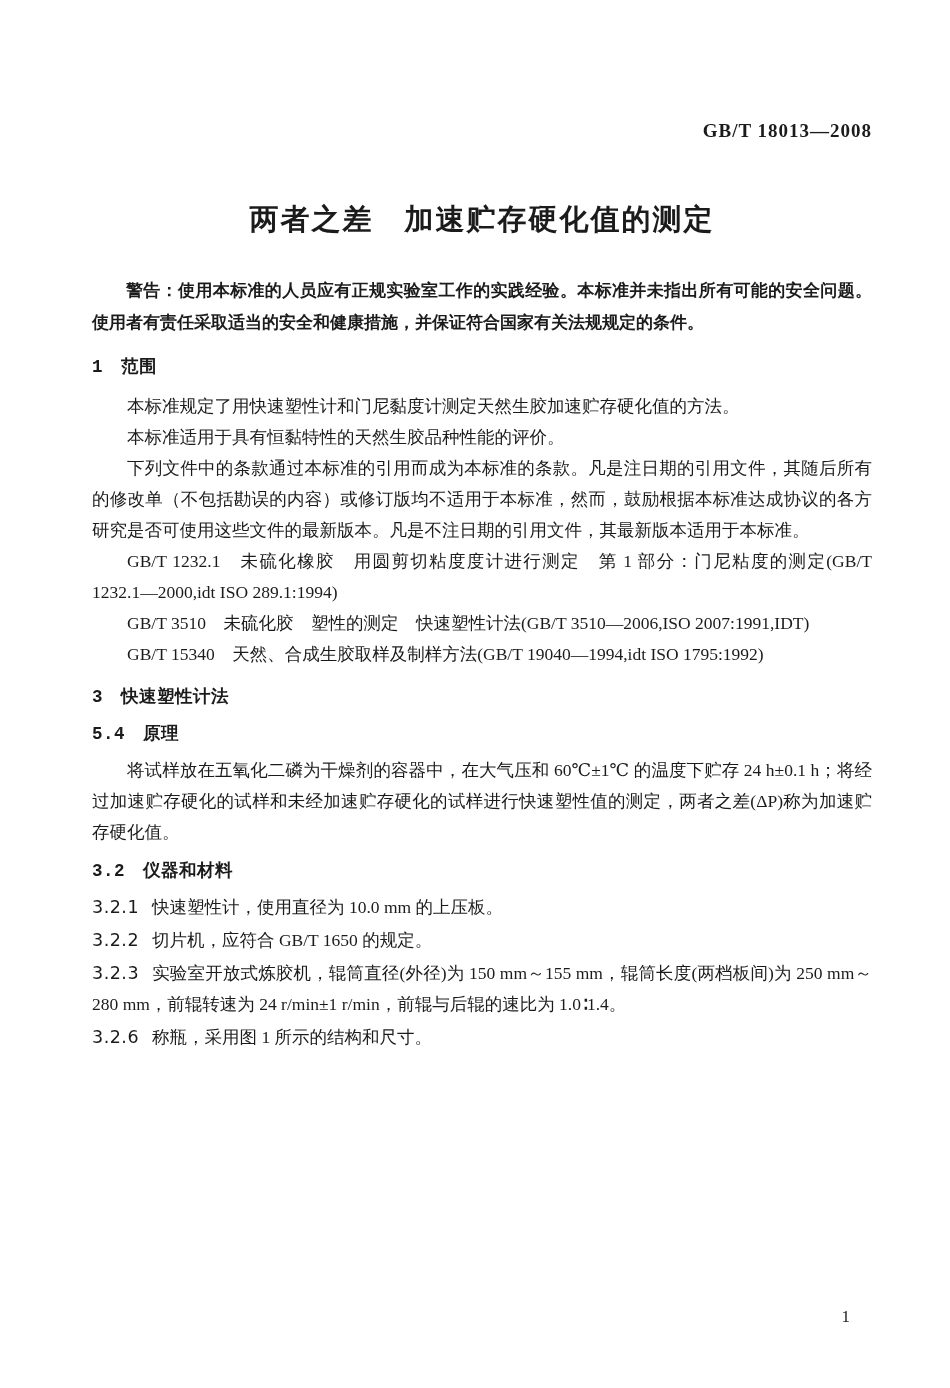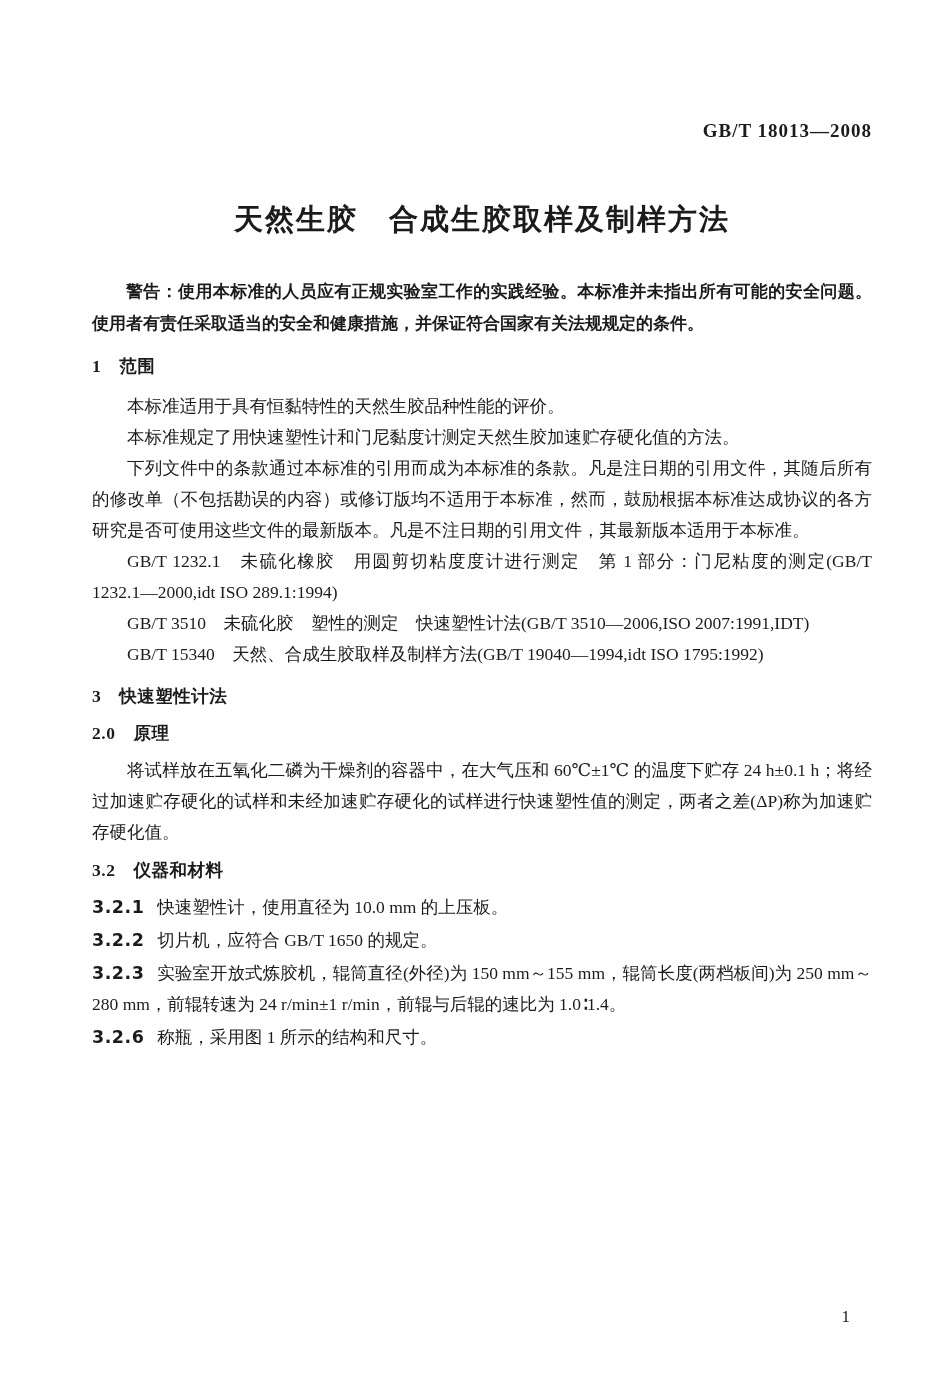--- a/index.html
+++ b/index.html
@@ -27,31 +27,31 @@
   .title {
     margin-top: 58px;
     text-align: center;
     font-family: "DejaVu Sans", "Liberation Sans", sans-serif;
     font-weight: bold;
     font-size: 29px;
     letter-spacing: 2px;
   }
   .warning {
     margin-top: 36px;
-    font-family: Liberation Sans, sans-serif;
+    font-family: Liberation Mono, monospace;
     font-weight: bold;
     font-size: 17px;
     line-height: 32px;
     text-indent: 2em;
     text-align: justify;
   }
   .sec {
     margin-top: 14px;
     margin-bottom: 13px;
-    font-family: Liberation Serif, serif;
+    font-family: Liberation Mono, monospace;
     font-weight: bold;
     font-size: 17.5px;
     letter-spacing: 0.5px;
   }
   .sec.sub { margin-top: 10px; margin-bottom: 10px; }
   .body {
     font-size: 17.5px;
     line-height: 31px;
     text-align: justify;
   }
@@ -60,54 +60,54 @@
     margin-top: 3px;
     font-size: 15px;
     line-height: 27px;
     padding-left: 2em;
     text-indent: -2em;
     text-align: justify;
   }
   .clause { margin-top: 2px; }
   .cnum {
     font-family: "DejaVu Sans", "Liberation Sans", sans-serif;
-    font-weight: bold;
+    font-weight: normal;
     margin-right: 13px;
     letter-spacing: 0.5px;
   }
   .page-number {
     position: absolute;
     right: 100px;
     bottom: 50px;
     font-size: 17px;
   }
 </style>
 </head>
 <body>
 
 <div class="page">
 
   <div class="doc-number">GB/T 18013—2008</div>
 
-  <h1 class="title">天然生胶　合成生胶取样及制样方法</h1>
+  <h1 class="title">两者之差　加速贮存硬化值的测定</h1>
 
   <p class="warning">警告：使用本标准的人员应有正规实验室工作的实践经验。本标准并未指出所有可能的安全问题。使用者有责任采取适当的安全和健康措施，并保证符合国家有关法规规定的条件。</p>
 
   <h2 class="sec">1　范围</h2>
+  <p class="body indent">本标准规定了用快速塑性计和门尼黏度计测定天然生胶加速贮存硬化值的方法。</p>
   <p class="body indent">本标准适用于具有恒黏特性的天然生胶品种性能的评价。</p>
-  <p class="body indent">本标准规定了用快速塑性计和门尼黏度计测定天然生胶加速贮存硬化值的方法。</p>
 
   <p class="body indent">下列文件中的条款通过本标准的引用而成为本标准的条款。凡是注日期的引用文件，其随后所有的修改单（不包括勘误的内容）或修订版均不适用于本标准，然而，鼓励根据本标准达成协议的各方研究是否可使用这些文件的最新版本。凡是不注日期的引用文件，其最新版本适用于本标准。</p>
   <p class="body indent">GB/T 1232.1　未硫化橡胶　用圆剪切粘度度计进行测定　第 1 部分：门尼粘度的测定(GB/T 1232.1—2000,idt ISO 289.1:1994)</p>
   <p class="body indent">GB/T 3510　未硫化胶　塑性的测定　快速塑性计法(GB/T 3510—2006,ISO 2007:1991,IDT)</p>
   <p class="body indent">GB/T 15340　天然、合成生胶取样及制样方法(GB/T 19040—1994,idt ISO 1795:1992)</p>
 
   <h2 class="sec">3　快速塑性计法</h2>
 
-  <h3 class="sec sub">2.0　原理</h3>
+  <h3 class="sec sub">5.4　原理</h3>
   <p class="body indent">将试样放在五氧化二磷为干燥剂的容器中，在大气压和 60℃±1℃ 的温度下贮存 24 h±0.1 h；将经过加速贮存硬化的试样和未经加速贮存硬化的试样进行快速塑性值的测定，两者之差(ΔP)称为加速贮存硬化值。</p>
 
   <h3 class="sec sub">3.2　仪器和材料</h3>
 
   <p class="body clause"><span class="cnum">3.2.1</span><span>快速塑性计，使用直径为 10.0 mm 的上压板。</span></p>
 
   <p class="body clause"><span class="cnum">3.2.2</span><span>切片机，应符合 GB/T 1650 的规定。</span></p>
 
   <p class="body clause"><span class="cnum">3.2.3</span><span>实验室开放式炼胶机，辊筒直径(外径)为 150 mm～155 mm，辊筒长度(两档板间)为 250 mm～280 mm，前辊转速为 24 r/min±1 r/min，前辊与后辊的速比为 1.0∶1.4。</span></p>
 

